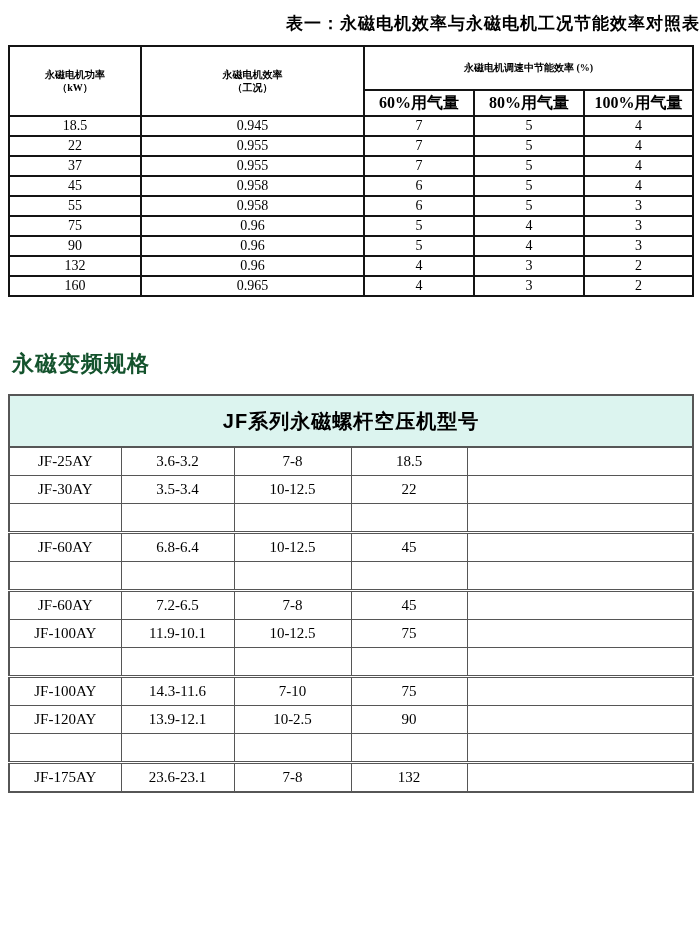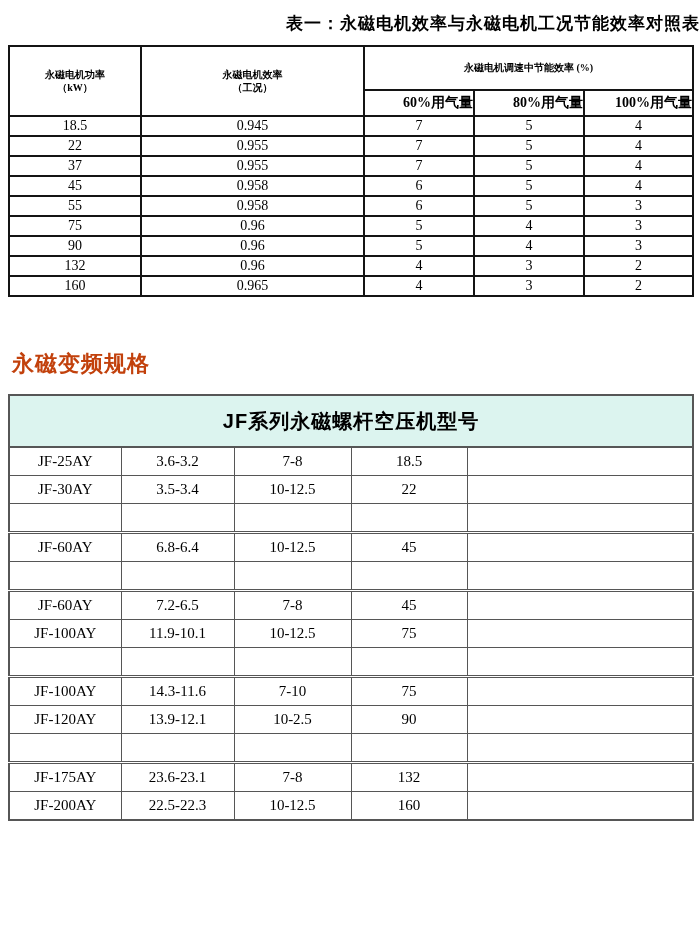--- a/index.html
+++ b/index.html
@@ -10,25 +10,25 @@
   }
   
   table.t1{
     width:684px;margin:10px 0 0 8px;border-collapse:collapse;table-layout:fixed;
   }
   table.t1 th,table.t1 td{
     border:2px solid #141414;text-align:center;vertical-align:middle;padding:0;
   }
   table.t1 th{font-size:10px;font-weight:bold;line-height:1.35;}
   table.t1 tr.h1 th{height:42px;}
-  table.t1 tr.h2 th{height:24px;font-size:14px;text-align:right;}
+  table.t1 tr.h2 th{height:24px;font-size:16px;}
   table.t1 tbody td{height:18px;font-size:14px;line-height:1;}
   
   .section-heading{
-    margin:52px 0 0 12px;font-size:22px;font-weight:bold;color:#c2410c;
+    margin:52px 0 0 12px;font-size:22px;font-weight:bold;color:#14532d;
     font-family:"Liberation Serif","DejaVu Serif",serif;letter-spacing:1px;
   }
   
   table.t2{
     width:684px;margin:15px 0 0 8px;border-collapse:collapse;table-layout:fixed;
     border:2px solid #565656;
   }
   table.t2 th,table.t2 td{
     border:1px solid #565656;text-align:center;vertical-align:middle;padding:0;
   }
@@ -237,21 +237,14 @@
         <td></td>
         <td></td>
       </tr>
       <tr>
         <td>JF-175AY</td>
         <td>23.6-23.1</td>
         <td>7-8</td>
         <td>132</td>
         <td></td>
       </tr>
-      <tr>
-        <td>JF-200AY</td>
-        <td>22.5-22.3</td>
-        <td>10-12.5</td>
-        <td>160</td>
-        <td></td>
-      </tr>
     </tbody>
 </table>
 
 </body></html>

